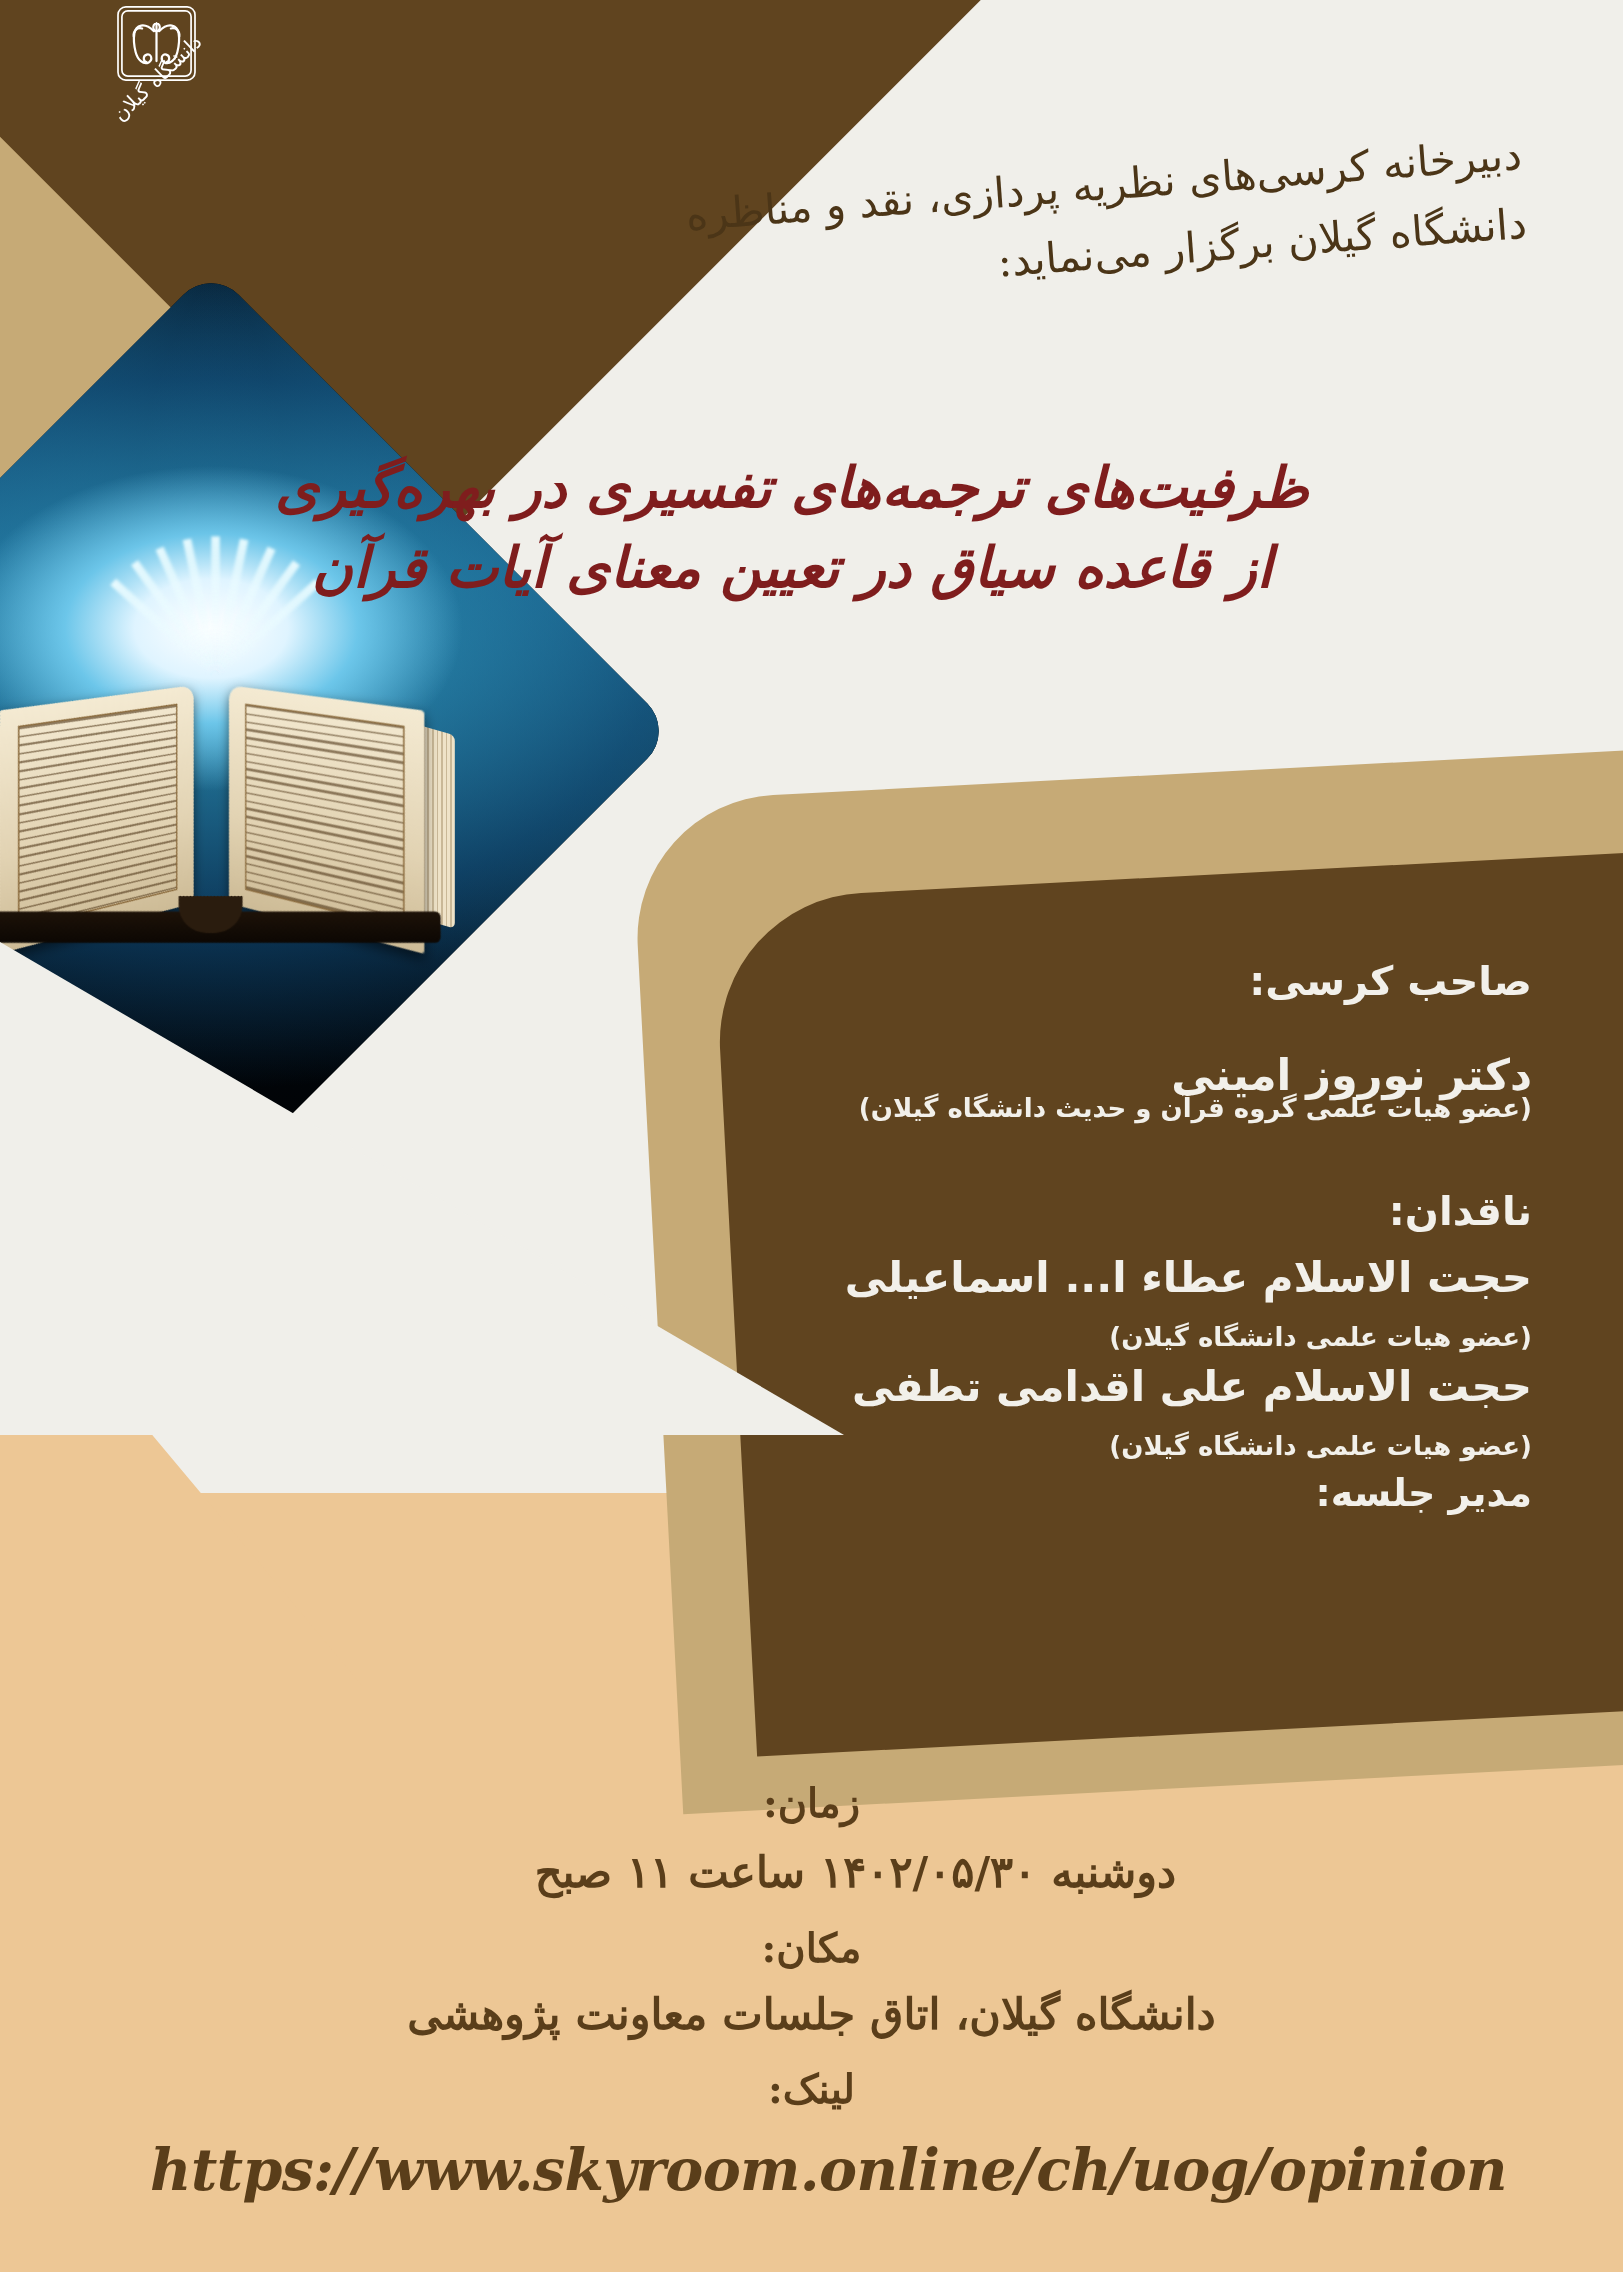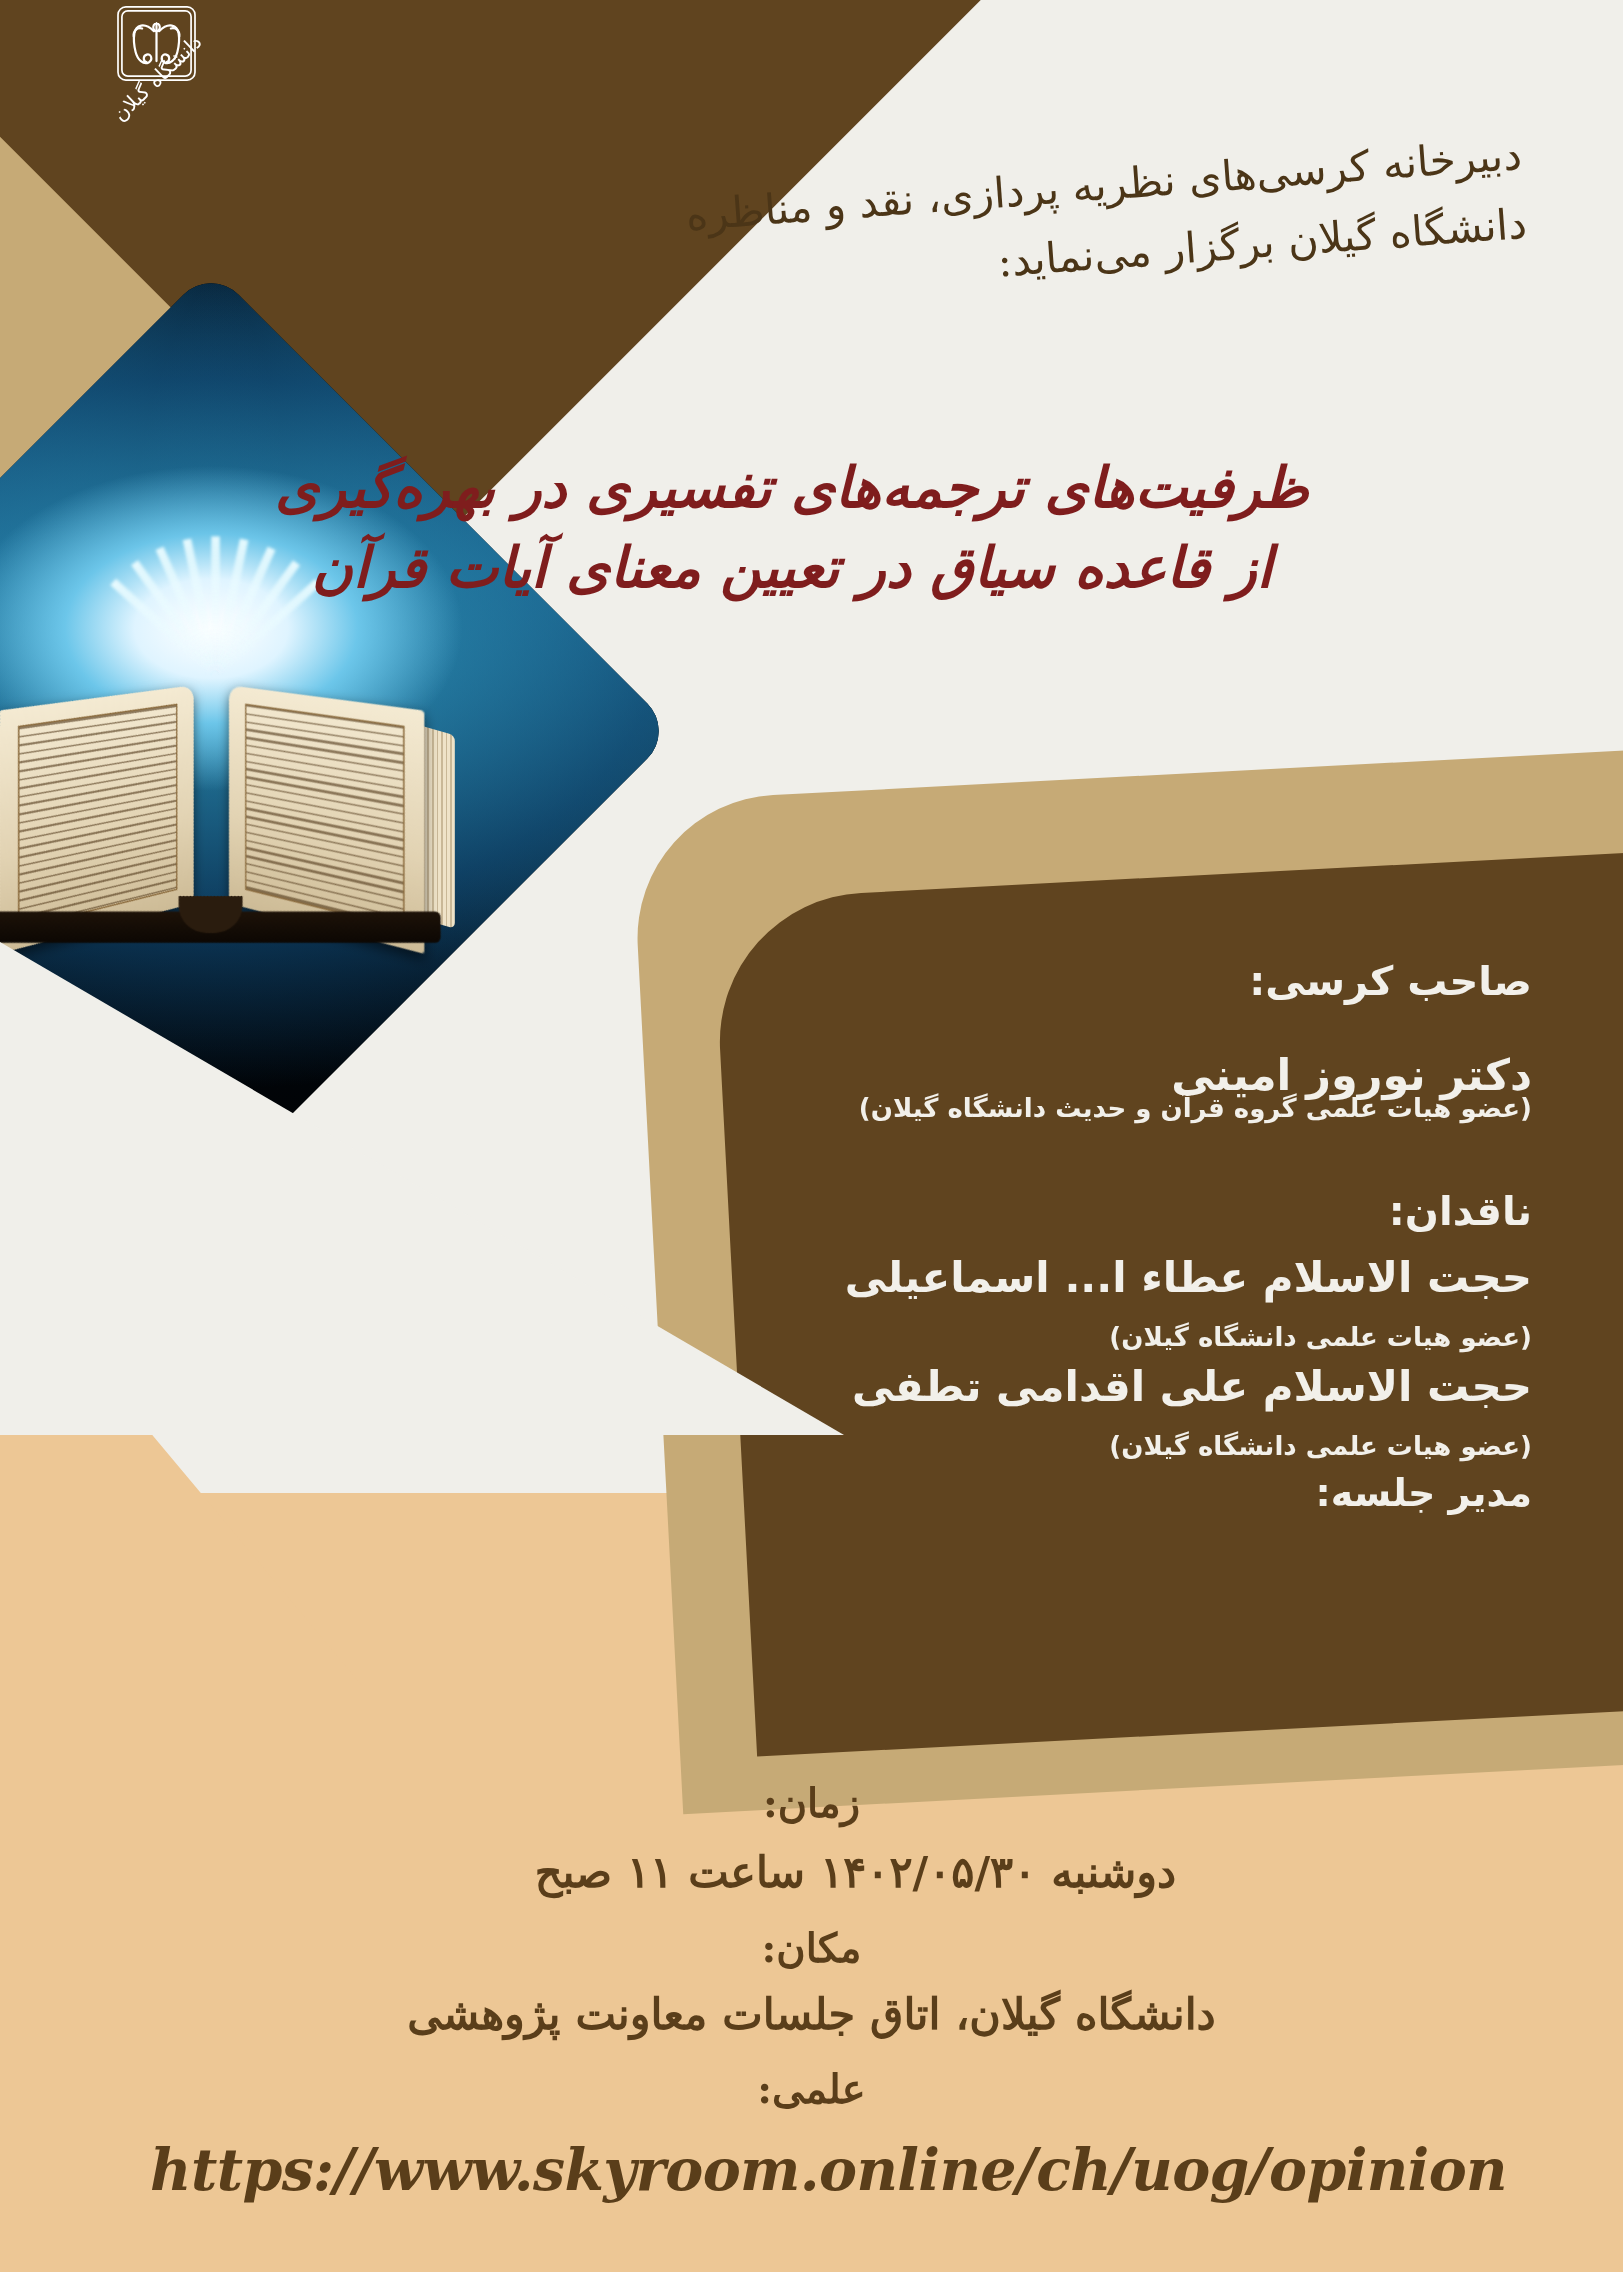--- a/index.html
+++ b/index.html
@@ -263,17 +263,17 @@
   <div class="txt blk-right" id="critic1-aff">(عضو هیات علمی دانشگاه گیلان)</div>
   <div class="txt blk-right" id="critic2-name">حجت الاسلام علی اقدامی تطفی</div>
   <div class="txt blk-right" id="critic2-aff">(عضو هیات علمی دانشگاه گیلان)</div>
 
   <div class="txt blk-right" id="mgr-label">مدیر جلسه:</div>
 
   <div class="txt blk-center" id="time-label">زمان:</div>
   <div class="txt blk-center" id="time-value">دوشنبه ۱۴۰۲/۰۵/۳۰ ساعت ۱۱ صبح</div>
   <div class="txt blk-center" id="place-label">مکان:</div>
   <div class="txt blk-center" id="place-value">دانشگاه گیلان، اتاق جلسات معاونت پژوهشی</div>
-  <div class="txt blk-center" id="link-label">علمی:</div>
+  <div class="txt blk-center" id="link-label">لینک:</div>
   <div class="txt blk-center" id="link-value">https://www.skyroom.online/ch/uog/opinion</div>
 
 </div>
 
 
 </body></html>

